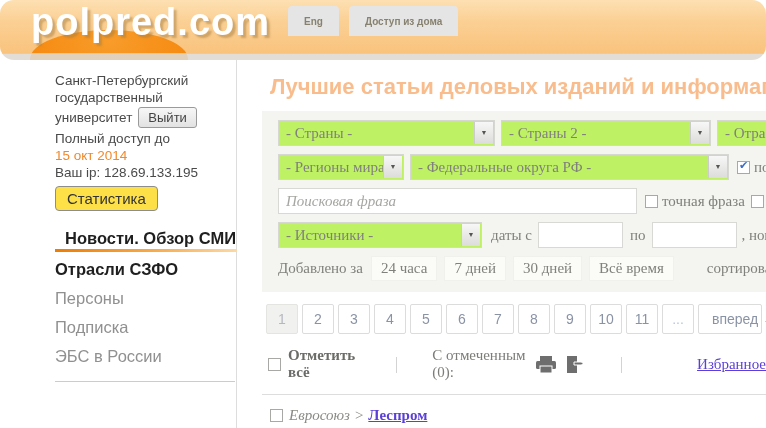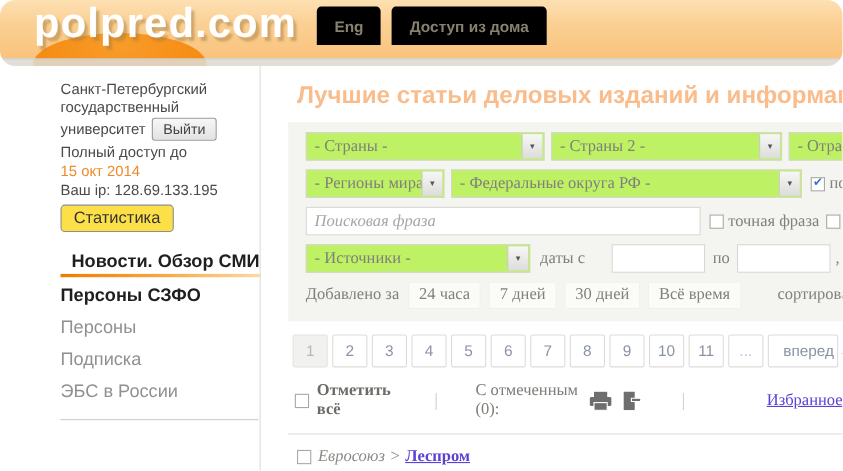--- a/index.html
+++ b/index.html
@@ -13,22 +13,22 @@
   .header-bg { position:absolute; top:0; left:0; width:766px; height:53px;
     background:linear-gradient(to bottom,#fde0b2 0%,#fbd094 40%,#f9c37d 100%); }
   .sun { position:absolute; left:30px; top:30px; width:158px; height:58px;
     background:radial-gradient(ellipse at 50% 20%, #f89c2a 0%, #f68b12 70%);
     border-radius:50%; }
   .gray-band { position:absolute; top:53px; left:0; width:766px; height:7px;
     background:rgba(222,218,210,0.88); box-shadow:0 1px 0 rgba(200,196,188,.6) inset; }
   .logo { position:absolute; left:31px; top:1px; font-size:38px; font-weight:bold;
     letter-spacing:1px; color:#ffffff; text-shadow:3px 3px 2px rgba(165,125,65,.5); z-index:3; }
   .tabs { position:absolute; top:6px; left:288px; display:flex; z-index:3; }
-  .tab { background:#000000; border-radius:4px 4px 0 0; color:#87816f; font-weight:bold;
-    font-size:14px; padding:10px 16px 9px 16px; margin-right:10px; white-space:nowrap; }
+  .tab { background:#e5e5e5; border-radius:4px 4px 0 0; color:#87816f; font-weight:bold;
+    font-size:10px; padding:10px 16px 9px 16px; margin-right:10px; white-space:nowrap; }
   
   .sidebar { position:absolute; top:60px; left:0; width:237px; height:368px;
     border-right:1px solid #ddd; padding:12px 0 0 55px; }
   .acct { font-size:13.5px; color:#4a4a4a; line-height:17px; }
   .acct .row3 { margin:1px 0 2px 0; display:flex; align-items:center; }
   .btn-logout { margin-left:6px; font-size:13px; color:#444; padding:2px 9px;
     border:1px solid #9a9a9a; border-radius:3px;
     background:linear-gradient(to bottom,#f7f7f7,#e2e2e2); cursor:pointer;
     font-family:"Liberation Sans",sans-serif; }
   .access-date { color:#f0892c; }
@@ -109,21 +109,21 @@
       <span>университет</span>
       <button class="btn-logout">Выйти</button>
     </div>
     <div>Полный доступ до</div>
     <div class="access-date">15 окт 2014</div>
     <div>Ваш ip: 128.69.133.195</div>
     <button class="btn-stats">Статистика</button>
   </div>
   <div class="nav">
       <div class="nav-item active">Новости. Обзор СМИ</div>
-      <div class="nav-item bold">Персоны СЗФО</div>
+      <div class="nav-item bold">Отрасли СЗФО</div>
       <div class="nav-item">Персоны</div>
       <div class="nav-item">Подписка</div>
       <div class="nav-item">ЭБС в России</div>
     </div>
   <div class="side-divider"></div>
 
 </div>
 
 <div class="main">
   <div class="page-title">Лучшие статьи деловых изданий и информагентств</div>
@@ -160,21 +160,21 @@
       <span class="cb"></span>
       <span class="serif" style="margin-right:6px;">точная фраза</span>
       <span class="cb"></span>
 
     </div>
     <div class="frow">
       <div class="sel" style="width:204px; margin-right:9px;">
         <span>- Источники -</span>
         <span class="arr">▼</span>
       </div>
-      <span class="serif" style="margin-right:24px;">даты с</span>
+      <span class="serif" style="margin-right:6px;">даты с</span>
       <input class="tin" style="width: 85px; margin-right: 7px;" type="text">
       <span class="serif" style="margin-right:7px;">по</span>
       <input class="tin" style="width: 85px; margin-right: 4px;" type="text">
       <span class="serif">, номера</span>
     </div>
     <div class="frow" style="margin-bottom:9px;">
       <span class="serif" style="margin-right:8px;">Добавлено за</span>
       <span style="display:inline-flex;">
           <span class="tbtn">24 часа</span>
           <span class="tbtn">7 дней</span>

